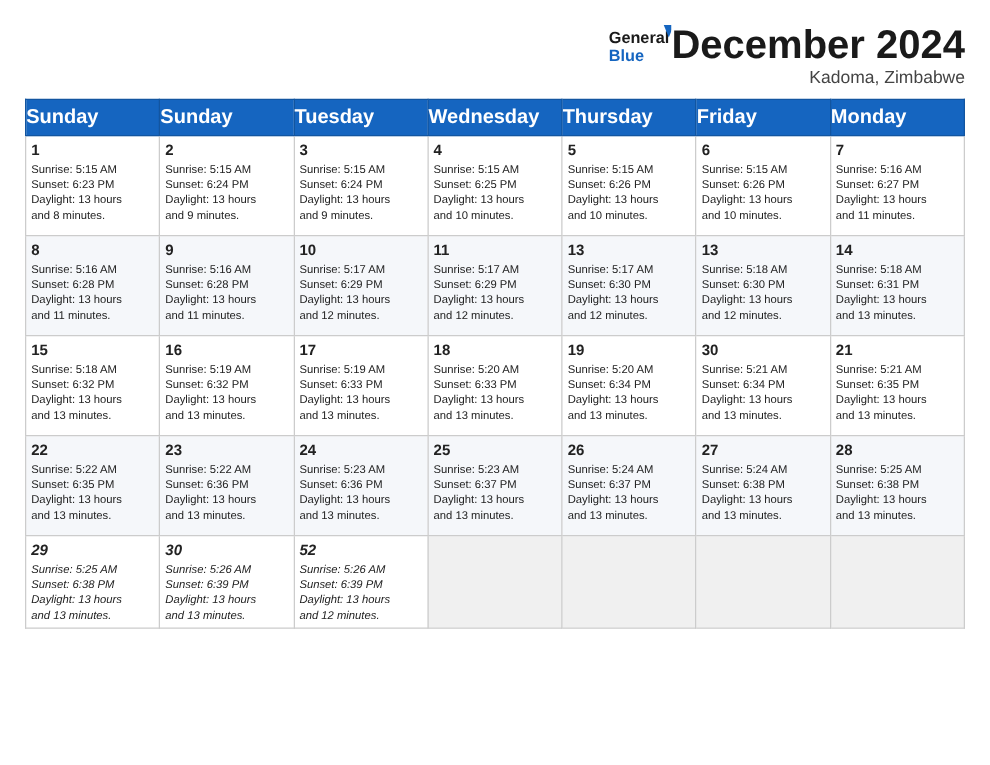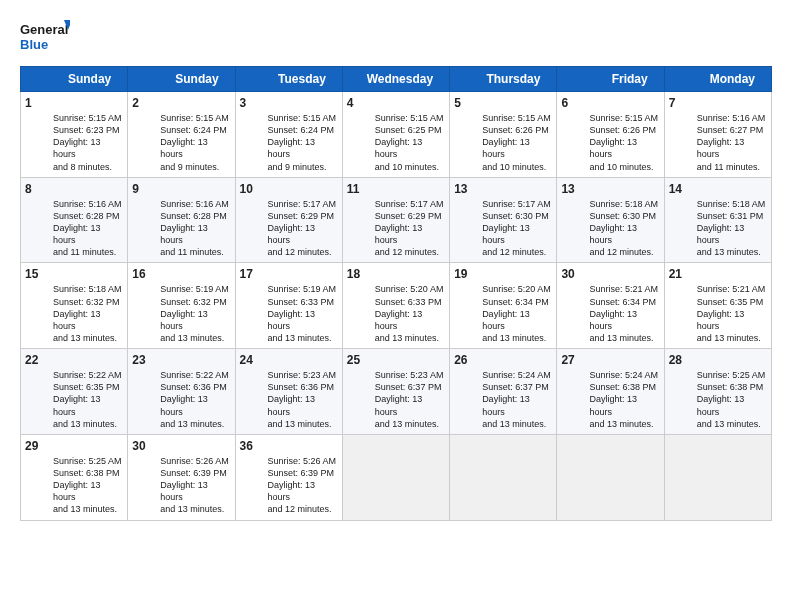--- a/index.html
+++ b/index.html
@@ -11,21 +11,21 @@
       overflow: hidden;
     }
     .page {
       width: 792px;
       height: 612px;
       padding: 18px 20px 10px 20px;
       background: #fff;
     }
     .header {
       display: flex;
-      justify-content: flex-start;
+      justify-content: flex-end;
       align-items: flex-start;
       margin-bottom: 10px;
     }
     .logo {
       display: flex;
       align-items: center;
       gap: 4px;
     }
     .title-block {
       text-align: right;
@@ -41,24 +41,24 @@
       color: #444;
     }
     .calendar {
       width: 100%;
       border-collapse: collapse;
       table-layout: fixed;
     }
     .calendar th {
       background: #1565C0;
       color: #fff;
-      font-size: 12px;
+      font-size: 16px;
       font-weight: bold;
-      padding: 5px 16px;
-      text-align: right;
+      padding: 5px 0;
+      text-align: left;
       border: 1px solid #1255a0;
     }
     .calendar td {
       vertical-align: top;
       padding: 4px 4px;
       border: 1px solid #ccc;
       font-size: 9.5px;
       color: #222;
       background: #fff;
       height: 80px;
@@ -70,41 +70,45 @@
     .day-num {
       font-size: 12px;
       font-weight: bold;
       display: block;
       margin-bottom: 2px;
     }
     .cell-text {
       font-size: 9px;
       line-height: 1.35;
       color: #222;
-      margin-left: 28px;
     }
     .empty-cell {
       background: #f0f0f0 !important;
     }
     .last-row td {
       height: 68px;
+      font-style: italic;
     }
   </style>
 </head>
 <body>
 
 <div class="page">
   <div class="header">
     <div class="logo">
   <svg width="50" height="38" viewBox="0 0 50 38">
     <text x="0" y="16" font-size="13" font-weight="bold" fill="#1a1a1a" font-family="Arial">General</text>
     <text x="0" y="31" font-size="13" font-weight="bold" fill="#1565C0" font-family="Arial">Blue</text>
     <polygon points="44,2 52,2 48,12" fill="#1565C0"></polygon>
   </svg>
 </div>
+    <div class="title-block">
+      <div class="month-title">December 2024</div>
+      <div class="location">Kadoma, Zimbabwe</div>
+    </div>
   </div>
 
   <table class="calendar">
     <thead>
       <tr>
       <th>Sunday</th>
           <th>Sunday</th>
           <th>Tuesday</th>
           <th>Wednesday</th>
           <th>Thursday</th>
@@ -326,21 +330,21 @@
 and 13 minutes.</div>
           </td>
           <td>
             <span class="day-num">30</span>
             <div class="cell-text" style="white-space: pre-line;">Sunrise: 5:26 AM
 Sunset: 6:39 PM
 Daylight: 13 hours
 and 13 minutes.</div>
           </td>
           <td>
-            <span class="day-num">36</span>
+            <span class="day-num">52</span>
             <div class="cell-text" style="white-space: pre-line;">Sunrise: 5:26 AM
 Sunset: 6:39 PM
 Daylight: 13 hours
 and 12 minutes.</div>
           </td>
           <td class="empty-cell"></td>
           <td class="empty-cell"></td>
           <td class="empty-cell"></td>
           <td class="empty-cell"></td>
         </tr>

